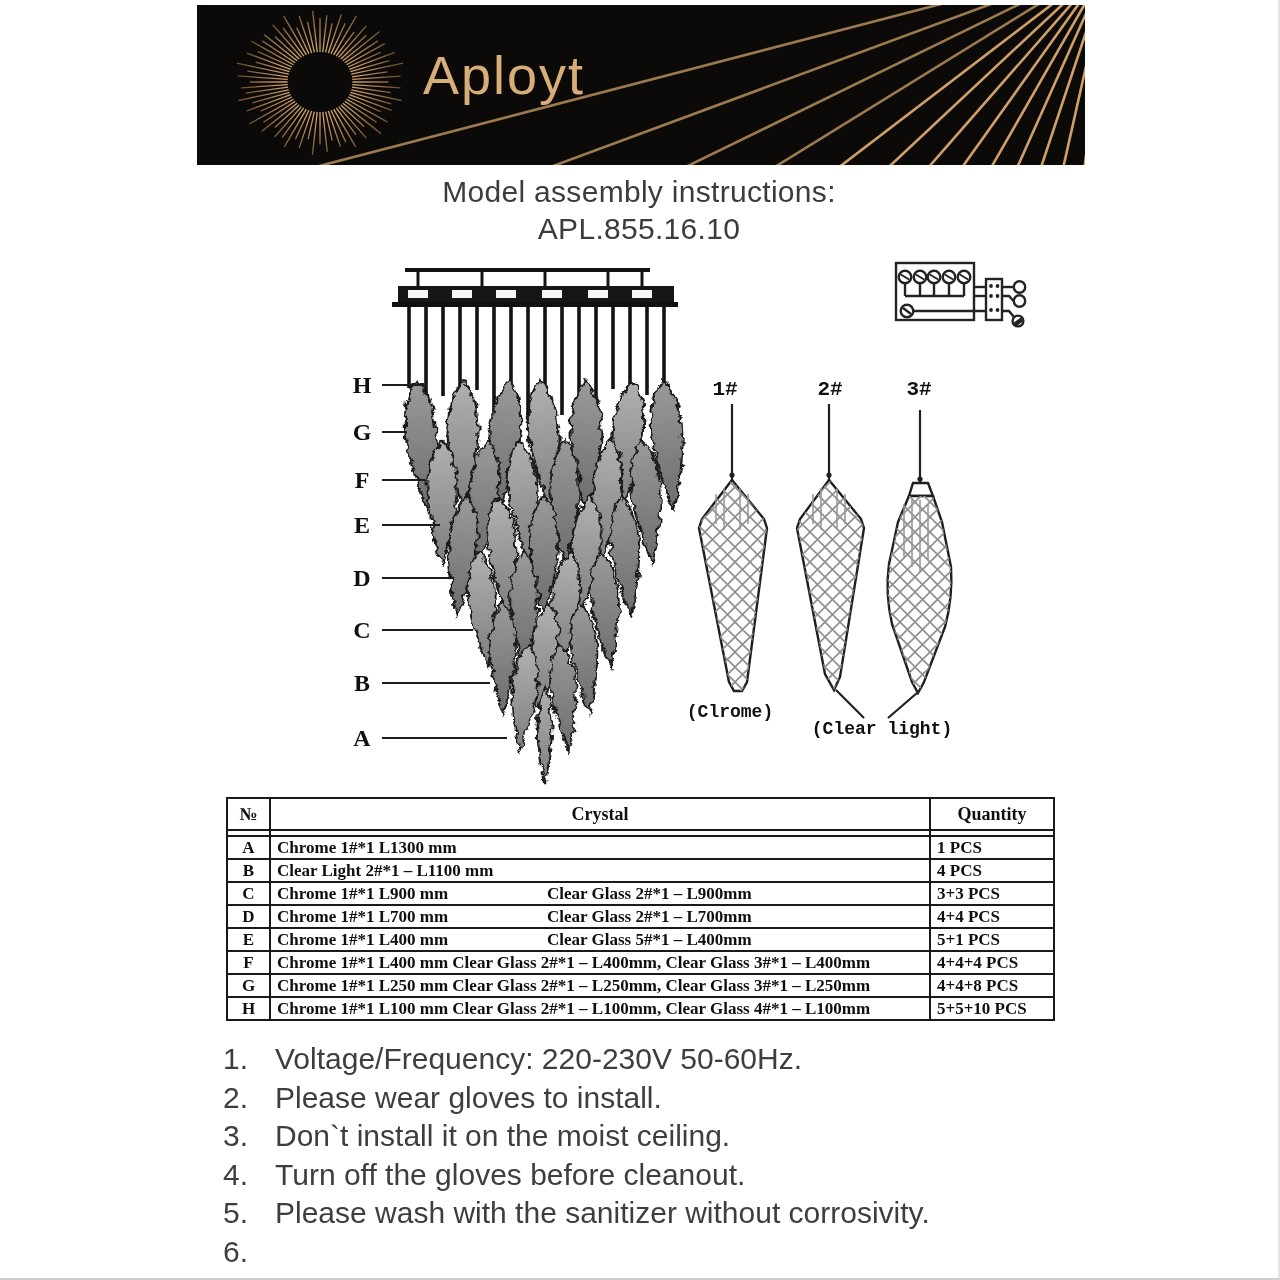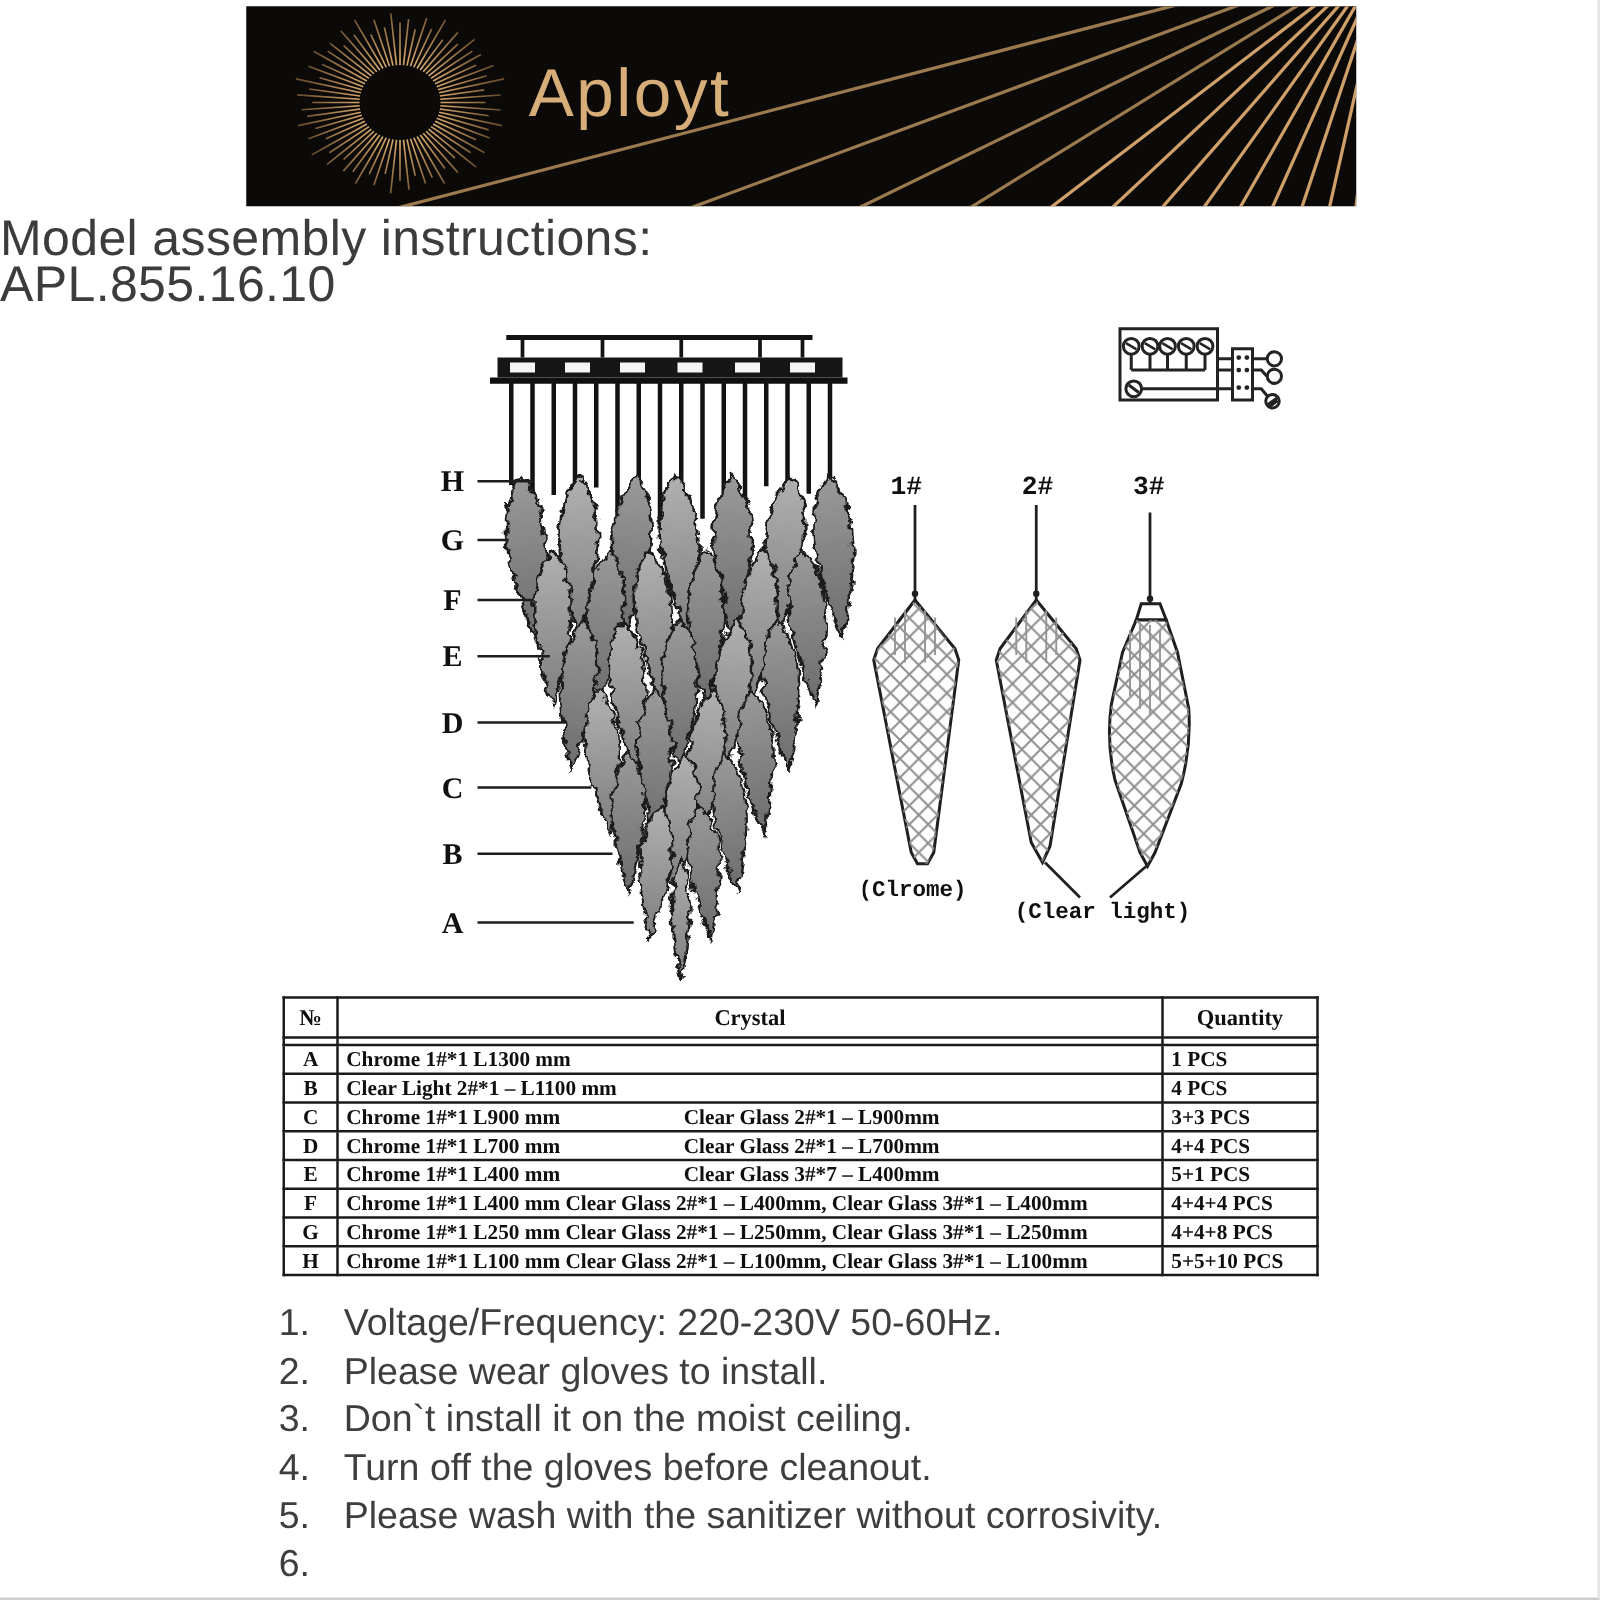--- a/index.html
+++ b/index.html
@@ -6,22 +6,22 @@
   .page{position:relative;width:1280px;height:1280px;background:#ffffff;overflow:hidden;
         font-family:"Liberation Sans",sans-serif;border-right:2px solid #e4e4e4;border-bottom:2px solid #cfcfcf;box-sizing:border-box;}
 
   
   .banner{position:absolute;left:197px;top:5px;width:888px;height:160px;background:#0c0a08;overflow:hidden;}
   .banner svg{position:absolute;left:0;top:0;}
   .wordmark{position:absolute;left:226px;top:38px;font-size:54px;line-height:64px;letter-spacing:2px;
             color:#d7ad79;font-weight:400;}
 
   
-  .title-block{position:absolute;left:0;top:173px;width:100%;color:#3c3c3c;
-               font-size:40px;line-height:37px;letter-spacing:.3px;}
+  .title-block{position:absolute;left:0;top:173px;width:100%;text-align:center;color:#3c3c3c;
+               font-size:30px;line-height:37px;letter-spacing:.3px;}
 
   
   .dsvg{position:absolute;}
   #chandelier-svg{left:330px;top:250px;}
   #pendants-svg{left:690px;top:352px;}
   #wiring-svg{left:880px;top:248px;}
   .cl line{stroke:#1d1d1d;stroke-width:2;}
   .cl text{font-family:"Liberation Serif","DejaVu Serif",serif;font-weight:bold;font-size:24px;fill:#101010;text-anchor:middle;}
   .pid{font-family:"Liberation Mono","DejaVu Sans Mono",monospace;font-weight:bold;font-size:21px;fill:#101010;text-anchor:middle;}
   .pcap{font-family:"Liberation Mono","DejaVu Sans Mono",monospace;font-weight:bold;font-size:18px;fill:#101010;text-anchor:middle;}
@@ -406,36 +406,36 @@
           <td class="c-crystal"><span>Chrome 1#*1 L900 mm</span><span class="part2">Clear Glass 2#*1 – L900mm</span></td>
           <td class="c-qty">3+3 PCS</td>
         </tr>
         <tr>
           <td class="c-no">D</td>
           <td class="c-crystal"><span>Chrome 1#*1 L700 mm</span><span class="part2">Clear Glass 2#*1 – L700mm</span></td>
           <td class="c-qty">4+4 PCS</td>
         </tr>
         <tr>
           <td class="c-no">E</td>
-          <td class="c-crystal"><span>Chrome 1#*1 L400 mm</span><span class="part2">Clear Glass 3#*7 – L400mm</span></td>
+          <td class="c-crystal"><span>Chrome 1#*1 L400 mm</span><span class="part2">Clear Glass 5#*1 – L400mm</span></td>
           <td class="c-qty">5+1 PCS</td>
         </tr>
         <tr>
           <td class="c-no">F</td>
           <td class="c-crystal"><span>Chrome 1#*1 L400 mm Clear Glass 2#*1 – L400mm, Clear Glass 3#*1 – L400mm</span></td>
           <td class="c-qty">4+4+4 PCS</td>
         </tr>
         <tr>
           <td class="c-no">G</td>
           <td class="c-crystal"><span>Chrome 1#*1 L250 mm Clear Glass 2#*1 – L250mm, Clear Glass 3#*1 – L250mm</span></td>
           <td class="c-qty">4+4+8 PCS</td>
         </tr>
         <tr>
           <td class="c-no">H</td>
-          <td class="c-crystal"><span>Chrome 1#*1 L100 mm Clear Glass 2#*1 – L100mm, Clear Glass 3#*1 – L100mm</span></td>
+          <td class="c-crystal"><span>Chrome 1#*1 L100 mm Clear Glass 2#*1 – L100mm, Clear Glass 4#*1 – L100mm</span></td>
           <td class="c-qty">5+5+10 PCS</td>
         </tr>
       </tbody>
   </table>
 
   <ol class="instructions">
       <li>
         <span class="num">1.</span>
         <span class="txt">Voltage/Frequency: 220-230V 50-60Hz.</span>
       </li>

